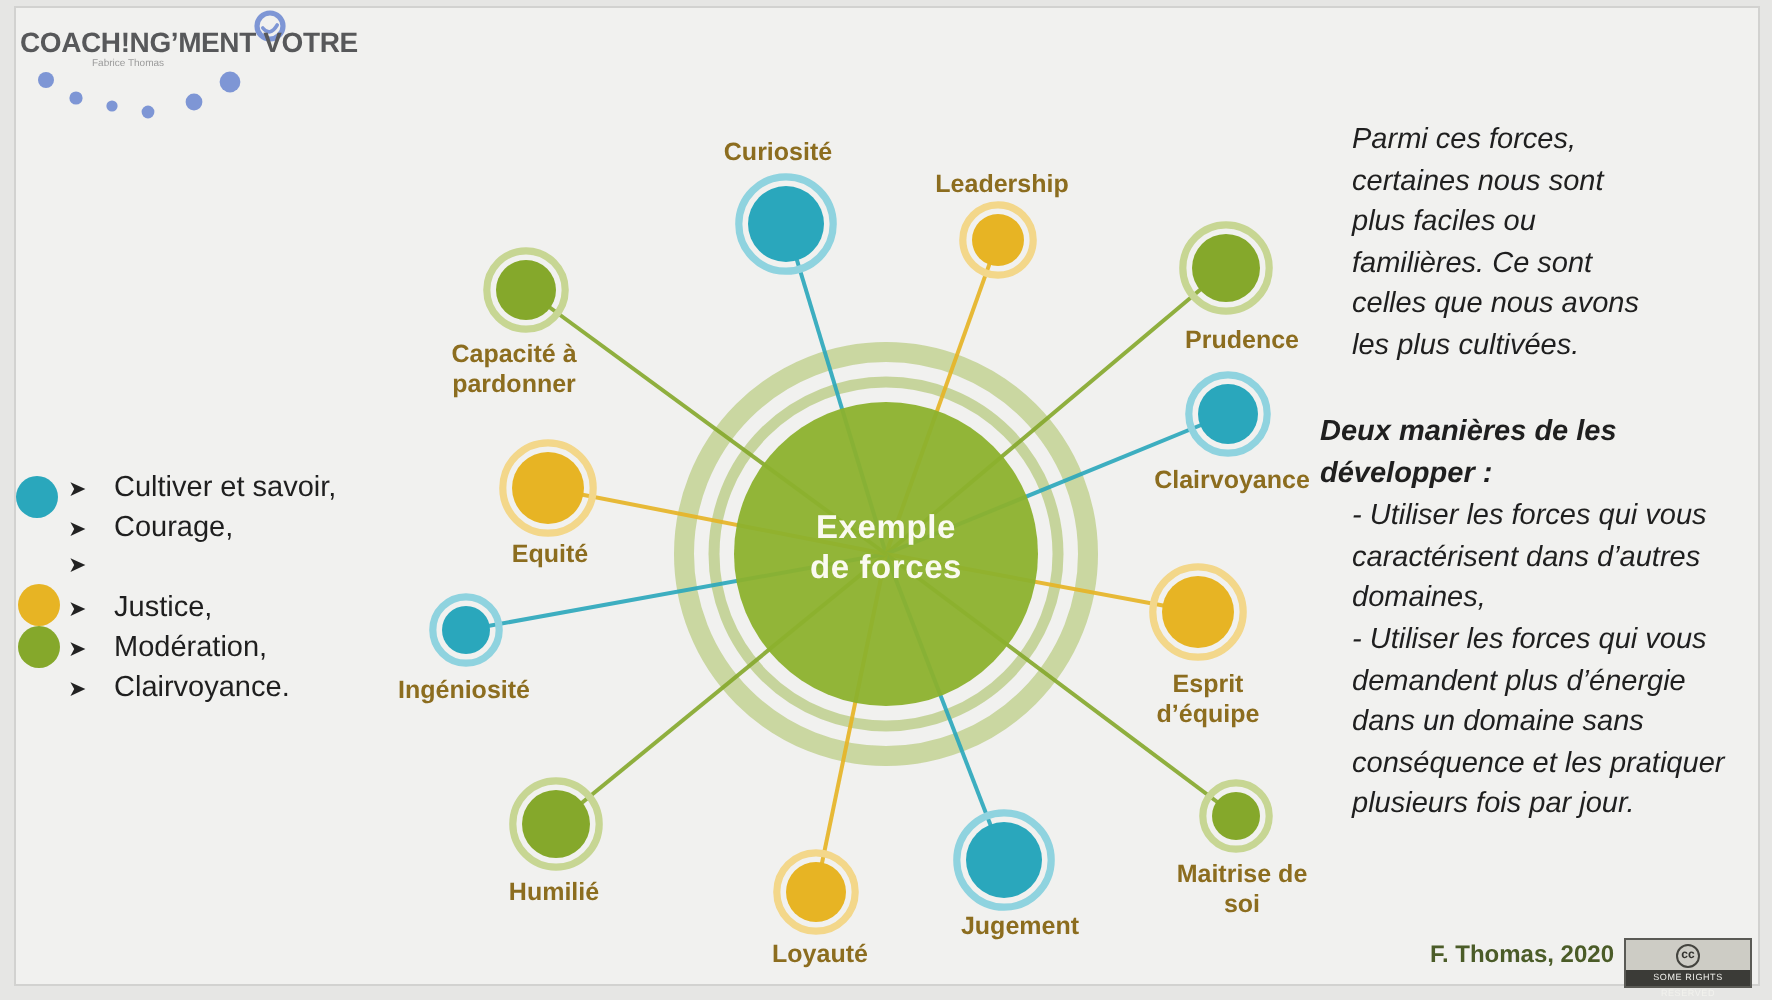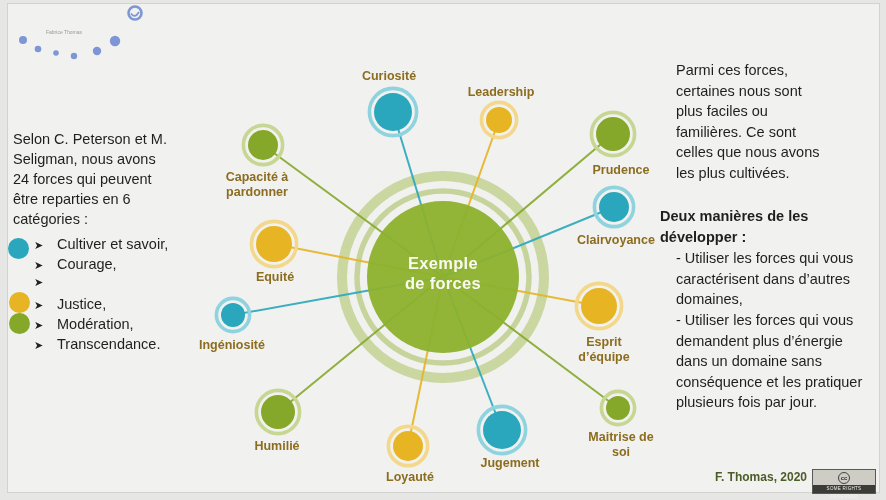--- a/index.html
+++ b/index.html
@@ -1,21 +1,21 @@
 <!DOCTYPE html>
 <html><head>
 <meta charset="utf-8">
 <style>
   html,body { margin:0; padding:0; }
   body { width:886px; height:500px; background:#e6e6e4; font-family:"Liberation Sans", sans-serif; }
   #stage { position:relative; width:886px; height:500px; overflow:hidden; }
   .slide-bg { position:absolute; left:7px; top:3px; width:871px; height:488px;
               background:#f1f1ef; border:1px solid #d2d2d0; }
   .abs { position:absolute; }
-  .textblock { white-space:pre-line; color:#1f1f1f; font-size:14.5px; line-height:20px; }
+  .textblock { white-space:pre-line; color:#1f1f1f; font-size:14.5px; line-height:20px;font-style:italic; }
   #logo-text { left:10px; top:13px; font-size:14px; font-weight:bold; color:#57585a; letter-spacing:-0.2px; }
   #logo-subtitle { left:46px; top:29px; font-size:5px; color:#9a9a9a; }
   #page-title { left:278px; top:19px; width:330px; text-align:center; font-size:19.5px; font-weight:bold; color:#111; }
   #intro-text { left:13px; top:129px; width:195px; }
   #bullet-list { left:34px; top:236px; }
   .bullet-row { display:flex; align-items:baseline; height:20px; font-size:14.5px; color:#1f1f1f; }
   .bullet-glyph { width:13px; margin-right:10px; font-size:11px; color:#222; }
   .category-dot { position:absolute; border-radius:50%; width:21px; height:21px; }
   #right-para1 { left:676px; top:60px; width:200px; line-height:20.5px; }
   #right-heading { left:660px; top:206px; width:200px; line-height:20.5px; font-weight:bold; }
@@ -41,28 +41,24 @@
   <svg id="logo-mark" class="abs" width="160" height="70" viewBox="0 0 160 70" style="left:0;top:0;">
       <circle cx="23" cy="40" r="4" fill="#7e96d5"></circle>
       <circle cx="38" cy="49" r="3.3" fill="#7e96d5"></circle>
       <circle cx="56" cy="53" r="2.8" fill="#7e96d5"></circle>
       <circle cx="74" cy="56" r="3.2" fill="#7e96d5"></circle>
       <circle cx="97" cy="51" r="4.2" fill="#7e96d5"></circle>
       <circle cx="115" cy="41" r="5.2" fill="#7e96d5"></circle>
       <circle cx="135" cy="13" r="6.5" fill="none" stroke="#7e96d5" stroke-width="2.6"></circle>
       <path d="M 131.4 14 Q 135 18.5 138.6 12.5" fill="none" stroke="#7e96d5" stroke-width="1.8" stroke-linecap="round"></path>
     </svg>
+  <div id="logo-text" class="abs">COACH!NG’MENT VOTRE</div>
   <div id="logo-subtitle" class="abs">Fabrice Thomas</div>
 
 
-  <div id="intro-text" class="abs textblock">Selon C. Peterson et M.
-Seligman, nous avons
-24 forces qui peuvent
-être reparties en 6
-catégories :</div>
   <div id="bullet-list" class="abs">
       <div class="bullet-row">
         <span class="bullet-glyph">➤</span>
         <span>Cultiver et savoir,</span>
       </div>
       <div class="bullet-row">
         <span class="bullet-glyph">➤</span>
         <span>Courage,</span>
       </div>
       <div class="bullet-row">
@@ -71,21 +67,21 @@
       <div class="bullet-row">
         <span class="bullet-glyph">➤</span>
         <span>Justice,</span>
       </div>
       <div class="bullet-row">
         <span class="bullet-glyph">➤</span>
         <span>Modération,</span>
       </div>
       <div class="bullet-row">
         <span class="bullet-glyph">➤</span>
-        <span>Transcendance.</span>
+        <span>Clairvoyance.</span>
       </div>
     </div>
   <div id="category-dots">
       <div class="category-dot" style="left: 7.5px; top: 237.5px; background: rgb(42, 167, 188);"></div>
       <div class="category-dot" style="left: 8.5px; top: 291.5px; background: rgb(231, 180, 36);"></div>
       <div class="category-dot" style="left: 8.5px; top: 312.5px; background: rgb(133, 168, 43);"></div>
     </div>
 
   <div id="right-para1" class="abs textblock">Parmi ces forces,
 certaines nous sont

